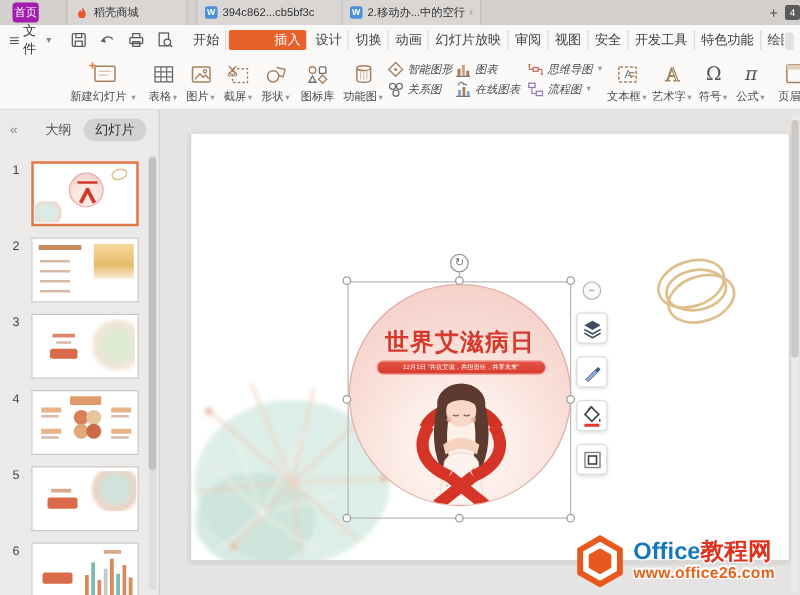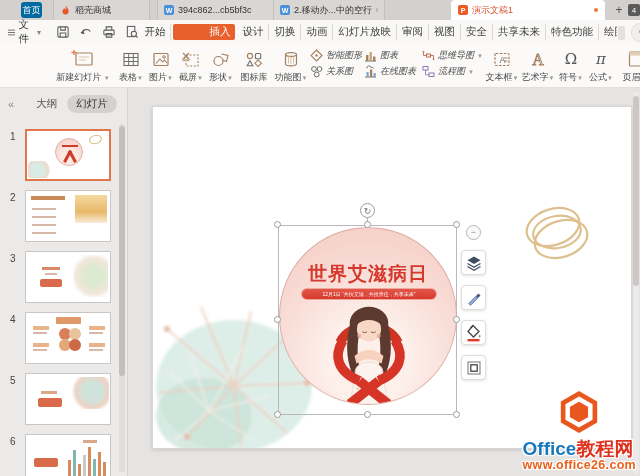--- a/index.html
+++ b/index.html
@@ -2,37 +2,37 @@
 <html><head>
 <meta charset="utf-8">
 <style>
   * { margin:0; padding:0; box-sizing:border-box; }
   html,body { width:640px; height:476px; overflow:hidden; }
   body { font-family:"Liberation Sans","DejaVu Sans",sans-serif; }
   #app { position:relative; width:640px; height:476px; background:#e6e4e2; overflow:hidden; }
 
   
   .tabbar { position:absolute; left:0; top:0; width:640px; height:20px; background:#d3d0ce; display:flex; align-items:stretch; }
-  .home-btn { position:absolute; left:10px; top:2px; width:21px; height:16px; background:#0369a1; color:#fff; font-size:9px; border-radius:3px; display:flex; align-items:center; justify-content:center;margin-left:11px; }
+  .home-btn { position:absolute; left:10px; top:2px; width:21px; height:16px; background:#a21caf; color:#fff; font-size:9px; border-radius:3px; display:flex; align-items:center; justify-content:center; }
   .wtab { position:absolute; top:0; height:20px; display:flex; align-items:center; gap:4px; padding:0 6px; font-size:9px; color:#333; border-right:1px solid #c2bfbd; border-left:1px solid #c2bfbd; background:#d9d6d4; white-space:nowrap; overflow:hidden; }
   .wtab.active { background:#fff; color:#d4502a; border-color:#fff; border-radius:4px 4px 0 0; }
   .doc-ic { width:10px; height:10px; border-radius:2px; color:#fff; font-size:7px; font-weight:bold; display:flex; align-items:center; justify-content:center; flex:0 0 auto; }
   .doc-w { background:#4a90d9; } .doc-p { background:#eb5b23; }
   .mod-dot { width:4px; height:4px; border-radius:50%; background:#b5b2b0; margin-left:auto; }
   .mod-dot.orange { background:#e87a3a; }
   .newtab-btn { position:absolute; left:612px; top:3px; width:14px; height:14px; color:#555; font-size:12px; display:flex; align-items:center; justify-content:center; }
   .tabcount { position:absolute; left:628px; top:4px; min-width:12px; height:12px; background:#5a5a5a; color:#fff; font-size:8px; border-radius:2px; display:flex; align-items:center; justify-content:center; padding:0 2px; }
 
   
   .menurow { position:absolute; left:0; top:20px; width:640px; height:24px; background:#f9f8f7; display:flex; align-items:center; }
   .filemenu { display:flex; align-items:center; gap:3px; margin-left:8px; font-size:10.5px; color:#3a3a3a; }
   .caret { font-size:7px; color:#888; }
   .qa-icons { display:flex; gap:9px; margin-left:14px; }
   .qa-icons svg { display:block; }
-  .rtabs { display:flex; align-items:flex-end; height:16px; }
+  .rtabs { display:flex; align-items:flex-end; margin-left:10px; height:16px; }
   .rtab { font-size:10.5px; color:#3f3f3f; padding:1px 5px; border-right:1px solid #dcdad8; white-space:nowrap; }
   .rtab.active { background:#e8602c; color:#fff; border-radius:2px; border-right:none; margin:0 2px;padding-left:36px; }
   .rtab-scroll { width:7px; height:14px; background:#e3e1df; border-radius:2px; margin-left:1px; }
   .searchpill { display:flex; align-items:center; gap:3px; margin-left:6px; padding:2px 7px; font-size:9.5px; color:#555; background:#f1efee; border:1px solid #e3e1df; border-radius:9px; white-space:nowrap; }
 
   
   .toolbar { position:absolute; left:0; top:44px; width:640px; height:44px; background:#fbfaf9; border-bottom:1px solid #e2e0de; display:flex; align-items:flex-start; padding-left:50px; overflow:hidden; }
   .titem { display:flex; flex-direction:column; align-items:center; justify-content:flex-start; padding-top:4px; flex:0 0 auto; }
   .titem .ticon { height:22px; display:flex; align-items:center; justify-content:center; }
   .tlabel { font-size:9px; color:#4a4a4a; white-space:nowrap; margin-top:1px; }
@@ -80,21 +80,21 @@
   .handle { position:absolute; width:7px; height:7px; background:#fff; border:1px solid #9a9a9a; border-radius:50%; }
   .rot-line { position:absolute; left:214px; top:111px; width:1px; height:7px; background:#b0b0b0; }
   .rot-handle { position:absolute; left:207px; top:96px; width:15px; height:15px; background:#fff; border:1px solid #9a9a9a; border-radius:50%; color:#777; font-size:9px; display:flex; align-items:center; justify-content:center; }
 
   
   .floatcol { position:absolute; left:333px; top:137px; display:flex; flex-direction:column; align-items:center; }
   .fcollapse { width:15px; height:15px; border-radius:50%; background:#fafafa; border:1px solid #b5b5b5; color:#888; font-size:9px; line-height:13px; text-align:center; }
   .fbtn { width:25px; height:25px; margin-top:10px; background:#fff; border:1px solid #ddd; border-radius:4px; box-shadow:0 1px 3px rgba(0,0,0,.12); display:flex; align-items:center; justify-content:center; }
 
   
-  .wm { position:absolute; right:4px; bottom:4px; display:flex; align-items:center; gap:4px;flex-direction:column; }
+  .wm { position:absolute; right:20px; bottom:4px; display:flex; align-items:center; gap:4px; }
   .wm-text { display:flex; flex-direction:column; line-height:1.05; }
   .wm-row1 { font-size:19px; font-weight:bold; white-space:nowrap;
     text-shadow:-1px -1px 0 #fff,1px -1px 0 #fff,-1px 1px 0 #fff,1px 1px 0 #fff,0 0 3px #fff; }
   .wm-en { color:#1878be; } .wm-cn { color:#e0301e; }
   .wm-url { font-size:12.5px; font-weight:bold; color:#e8611c; letter-spacing:.3px;
     text-shadow:-1px -1px 0 #fff,1px -1px 0 #fff,-1px 1px 0 #fff,1px 1px 0 #fff,0 0 3px #fff; }
 </style>
 </head>
 <body>
 
@@ -115,25 +115,20 @@
       <span>394c862...cb5bf3c</span>
       <span class="mod-dot"></span>
     </div>
 
     <div class="wtab" style="left:273px; width:112px;">
       <span class="doc-ic doc-w">W</span>
       <span>2.移动办...中的空行</span>
       <span class="mod-dot"></span>
     </div>
 
-    <div class="wtab active" style="left:451px; width:154px;">
-      <span class="doc-ic doc-p">P</span>
-      <span>演示文稿1</span>
-      <span class="mod-dot orange"></span>
-    </div>
 
     <div class="newtab-btn">+</div>
     <div class="tabcount">4</div>
   </div>
 
   <div class="menurow">
     <div class="filemenu">
       <svg width="11" height="9" viewBox="0 0 11 9">
         <path d="M0,1 H11 M0,4.5 H11 M0,8 H11" stroke="#555" stroke-width="1.2"></path>
       </svg>
@@ -164,21 +159,21 @@
     <div class="rtabs">
       <span class="rtab">开始</span>
       <span class="rtab active">插入</span>
       <span class="rtab">设计</span>
       <span class="rtab">切换</span>
       <span class="rtab">动画</span>
       <span class="rtab">幻灯片放映</span>
       <span class="rtab">审阅</span>
       <span class="rtab">视图</span>
       <span class="rtab">安全</span>
-      <span class="rtab">共享未来</span>
+      <span class="rtab">开发工具</span>
       <span class="rtab">特色功能</span>
       <span class="rtab" style="border-right:none; max-width:18px; overflow:hidden;">绘图</span>
       <span class="rtab-scroll"></span>
     </div>
 
     <div class="searchpill">
       <svg width="9" height="9" viewBox="0 0 10 10">
         <circle cx="4" cy="4" r="3" fill="none" stroke="#777" stroke-width="1.2"></circle>
         <path d="M6.3,6.3 L9,9" stroke="#777" stroke-width="1.2"></path>
       </svg>

